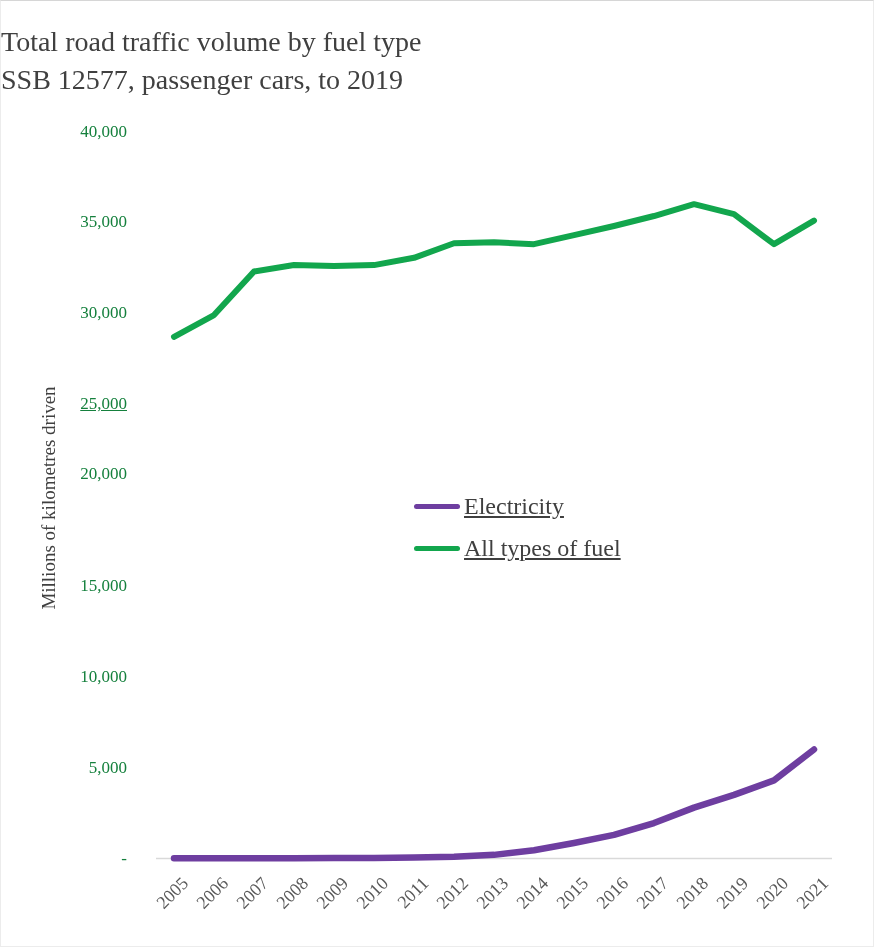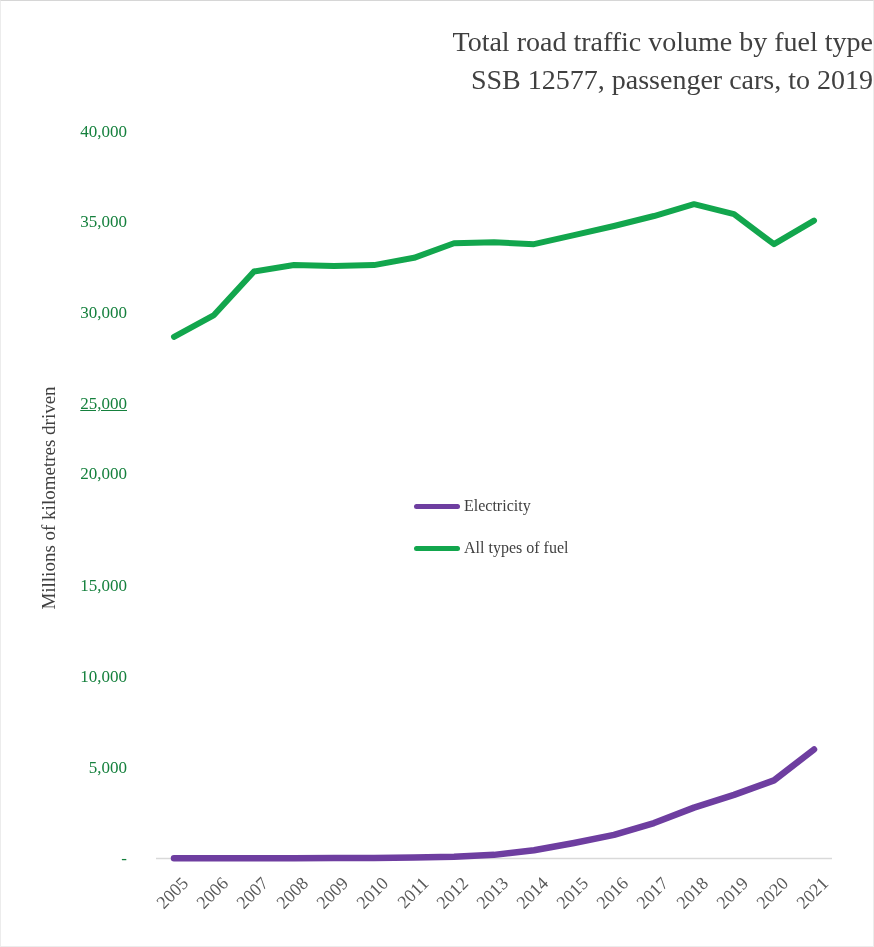--- a/index.html
+++ b/index.html
@@ -8,21 +8,21 @@
     width:874px;height:947px;
     box-sizing:border-box;
     background:#ffffff;
     border:1px solid #ececec;
     border-top:1px solid #d6d6d6;
     font-family:"Liberation Serif","DejaVu Serif",serif;
     overflow:hidden;
   }
   .title{
     position:absolute;top:22px;left:0;width:100%;
-    text-align:right;
+    text-align:left;
     font-size:28px;line-height:38px;
     color:#404040;
   }
   .ylabel{
     position:absolute;
     left:48px;top:497px;
     transform:translate(-50%,-50%) rotate(-90deg);
     white-space:nowrap;
     font-size:19px;color:#404040;
   }
@@ -48,22 +48,23 @@
     display:flex;align-items:center;
     height:24px;
   }
   .swatch{
     display:inline-block;
     width:46px;height:5px;border-radius:3px;
     margin-right:4px;
     flex:0 0 auto;
   }
   .legend-text{
-    font-size:16px;color:#3f3f3f;line-height:24px;
+    font-size:24px;color:#3f3f3f;line-height:24px;
     white-space:nowrap;
+    text-decoration:underline;
   }
   #legend-item-electricity{top:493px;}
   #legend-item-allfuel{top:535px;}
 </style>
 </head>
 <body>
 
 <div class="stage">
 
   <div class="title">

